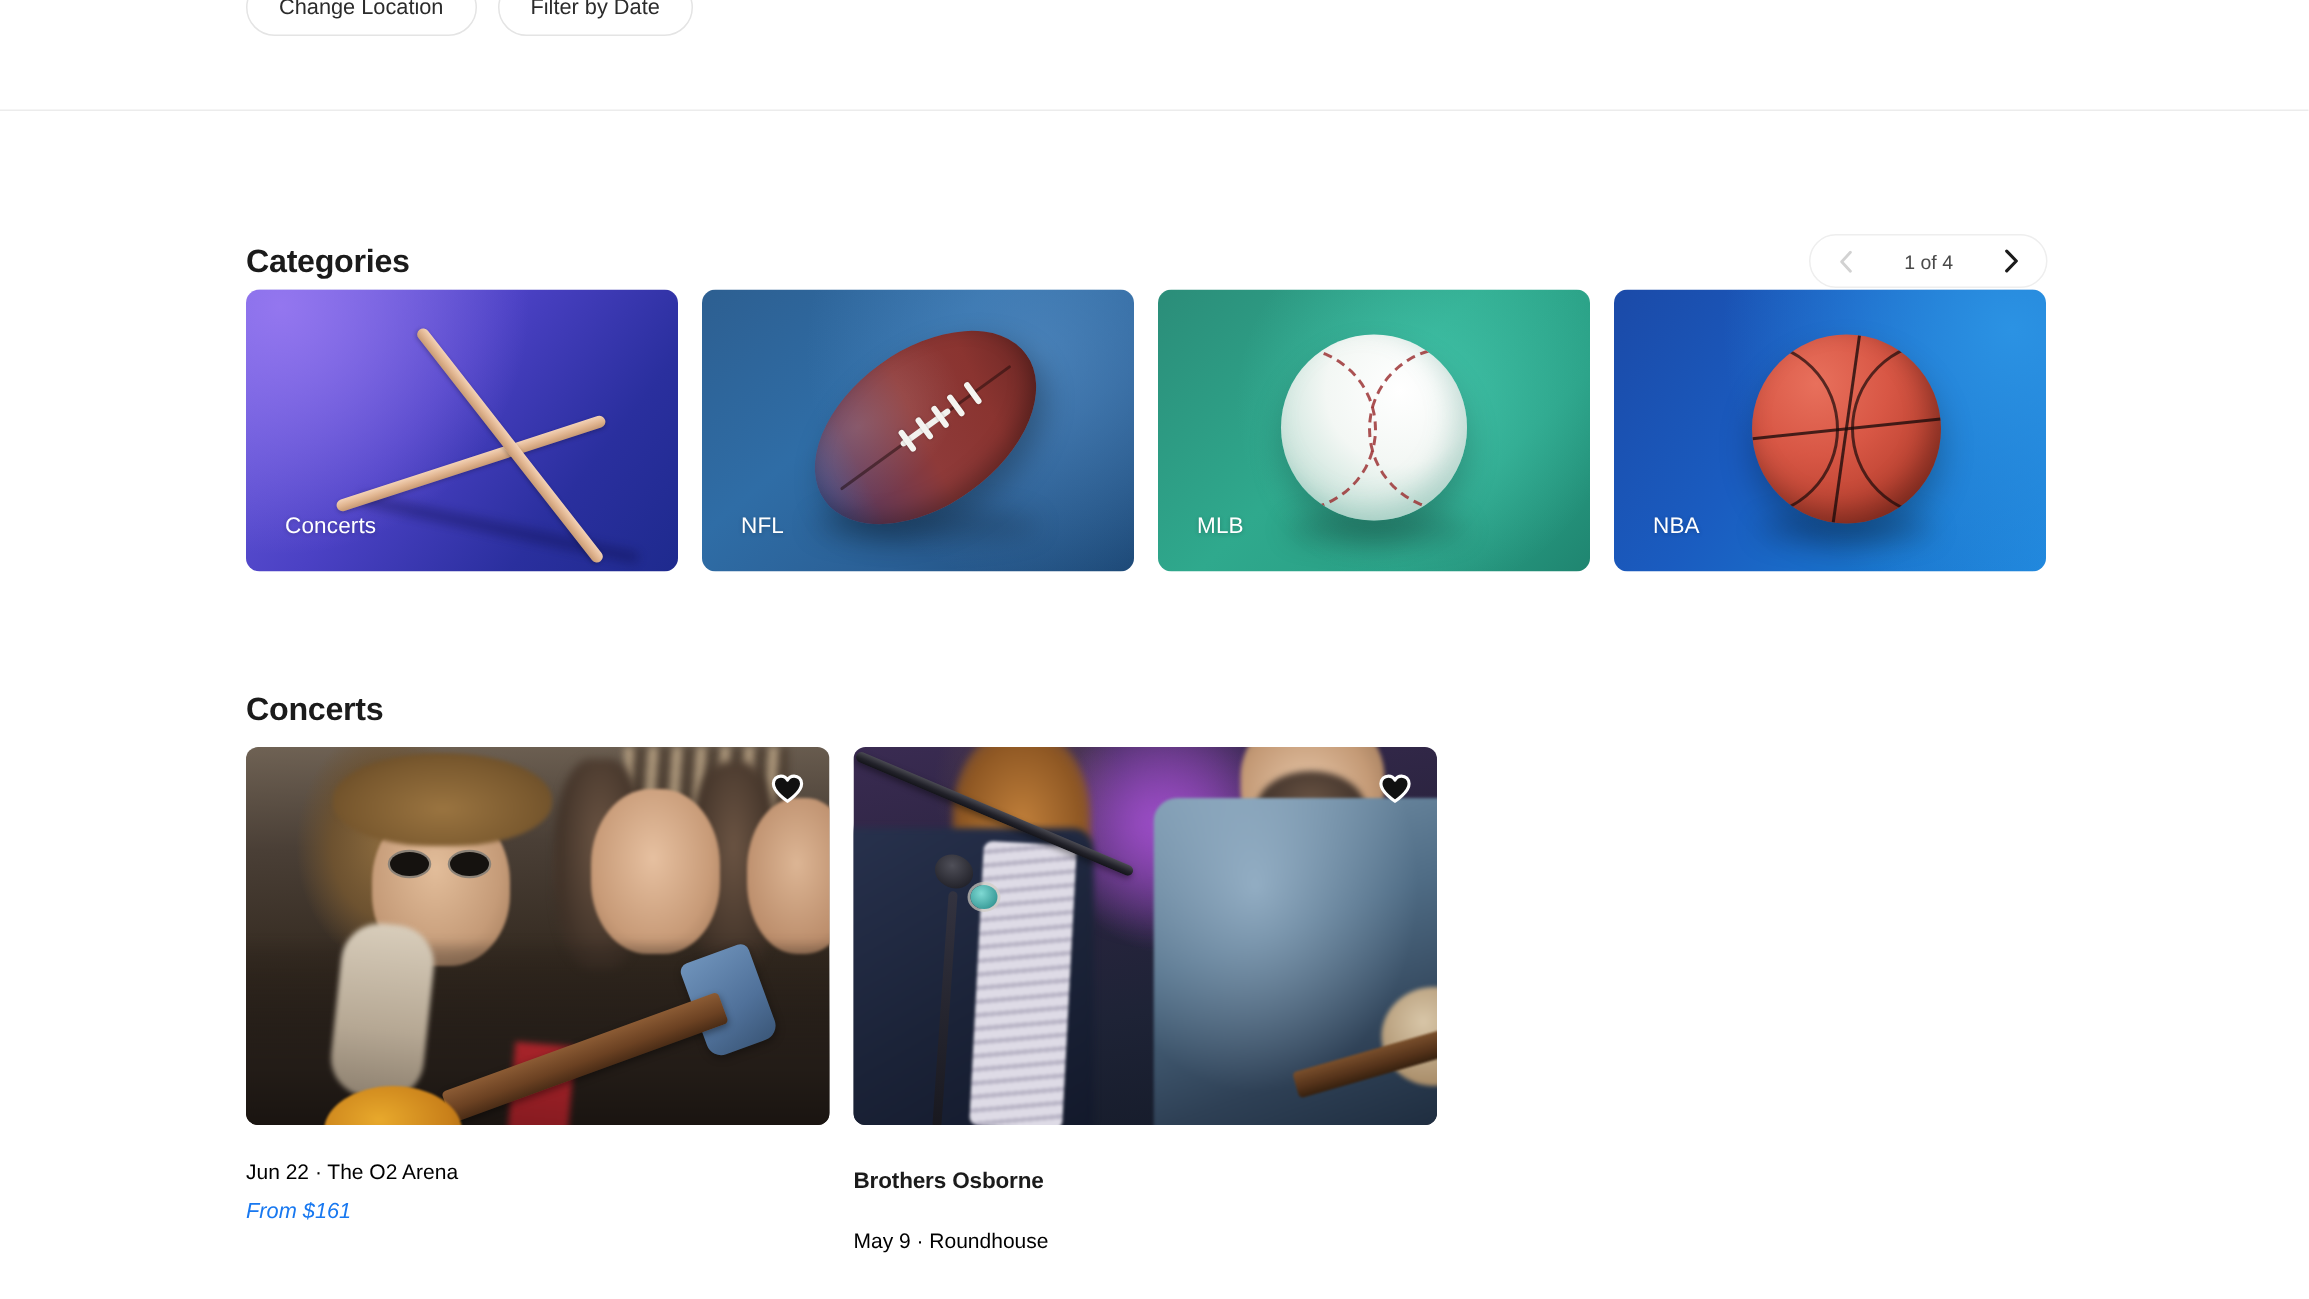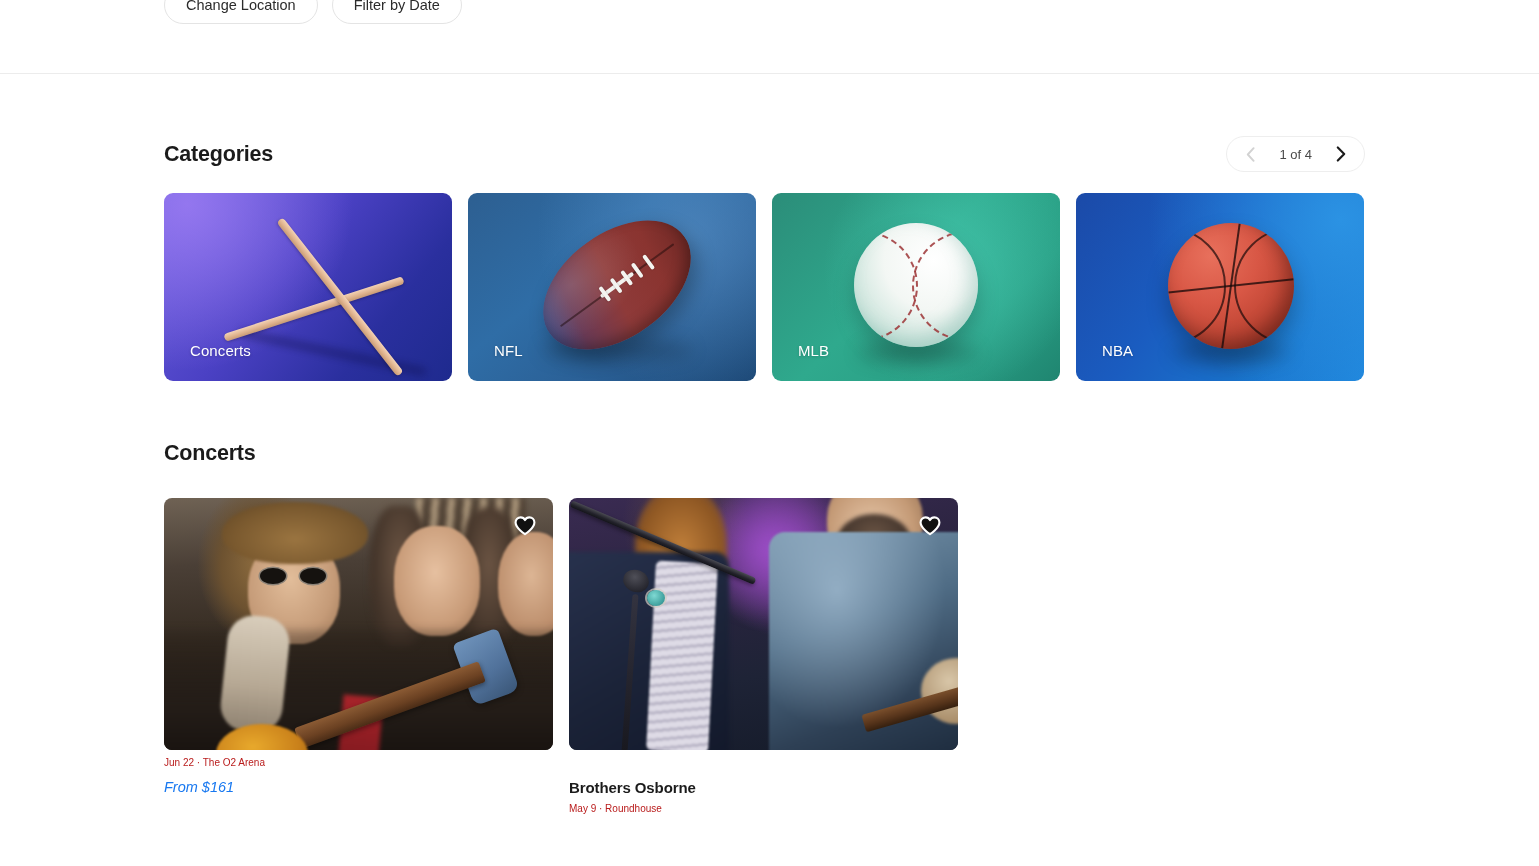--- a/index.html
+++ b/index.html
@@ -47,38 +47,39 @@
   }
 
   
   .section-head {
     position: absolute;
     left: 164px;
     display: flex;
     align-items: center;
     width: 1201px;
     justify-content: space-between;
+    margin-top: 20px;
   }
   .section-title {
     font-size: 21.5px;
     font-weight: bold;
     letter-spacing: -0.2px;
     color: #1b1b1b;
   }
 
   
   .pager {
     display: flex;
     align-items: center;
     height: 36px;
     border: 1px solid #eeeeee;
     border-radius: 18px;
     background: #fff;
     padding: 0 6px;
-    gap: 8px;
+    gap: 18px;
   }
   .pager-btn {
     width: 34px; height: 34px;
     display: flex; align-items: center; justify-content: center;
     background: none; border: none; cursor: pointer;
     padding: 0;
   }
   .pager-count {
     font-size: 13px;
     color: #4a4a4a;
@@ -280,23 +281,23 @@
     display: flex; align-items: center; justify-content: center;
   }
   .event-title {
     margin-top: 29px;
     font-size: 15px;
     font-weight: bold;
     color: #1b1b1b;
     letter-spacing: -.1px;
   }
   .event-meta {
-    margin-top: 7px;
-    font-size: 10px;
-    color: #b91c1c;
+    margin-top: 23px;
+    font-size: 14px;
+    color: #000000;
   }
   .event-price {
     margin-top: 11px;
     font-size: 14.5px;
     color: #1878f0;
     font-style: italic;
   }
 
   
   .photo { position: absolute; inset: 0; }

